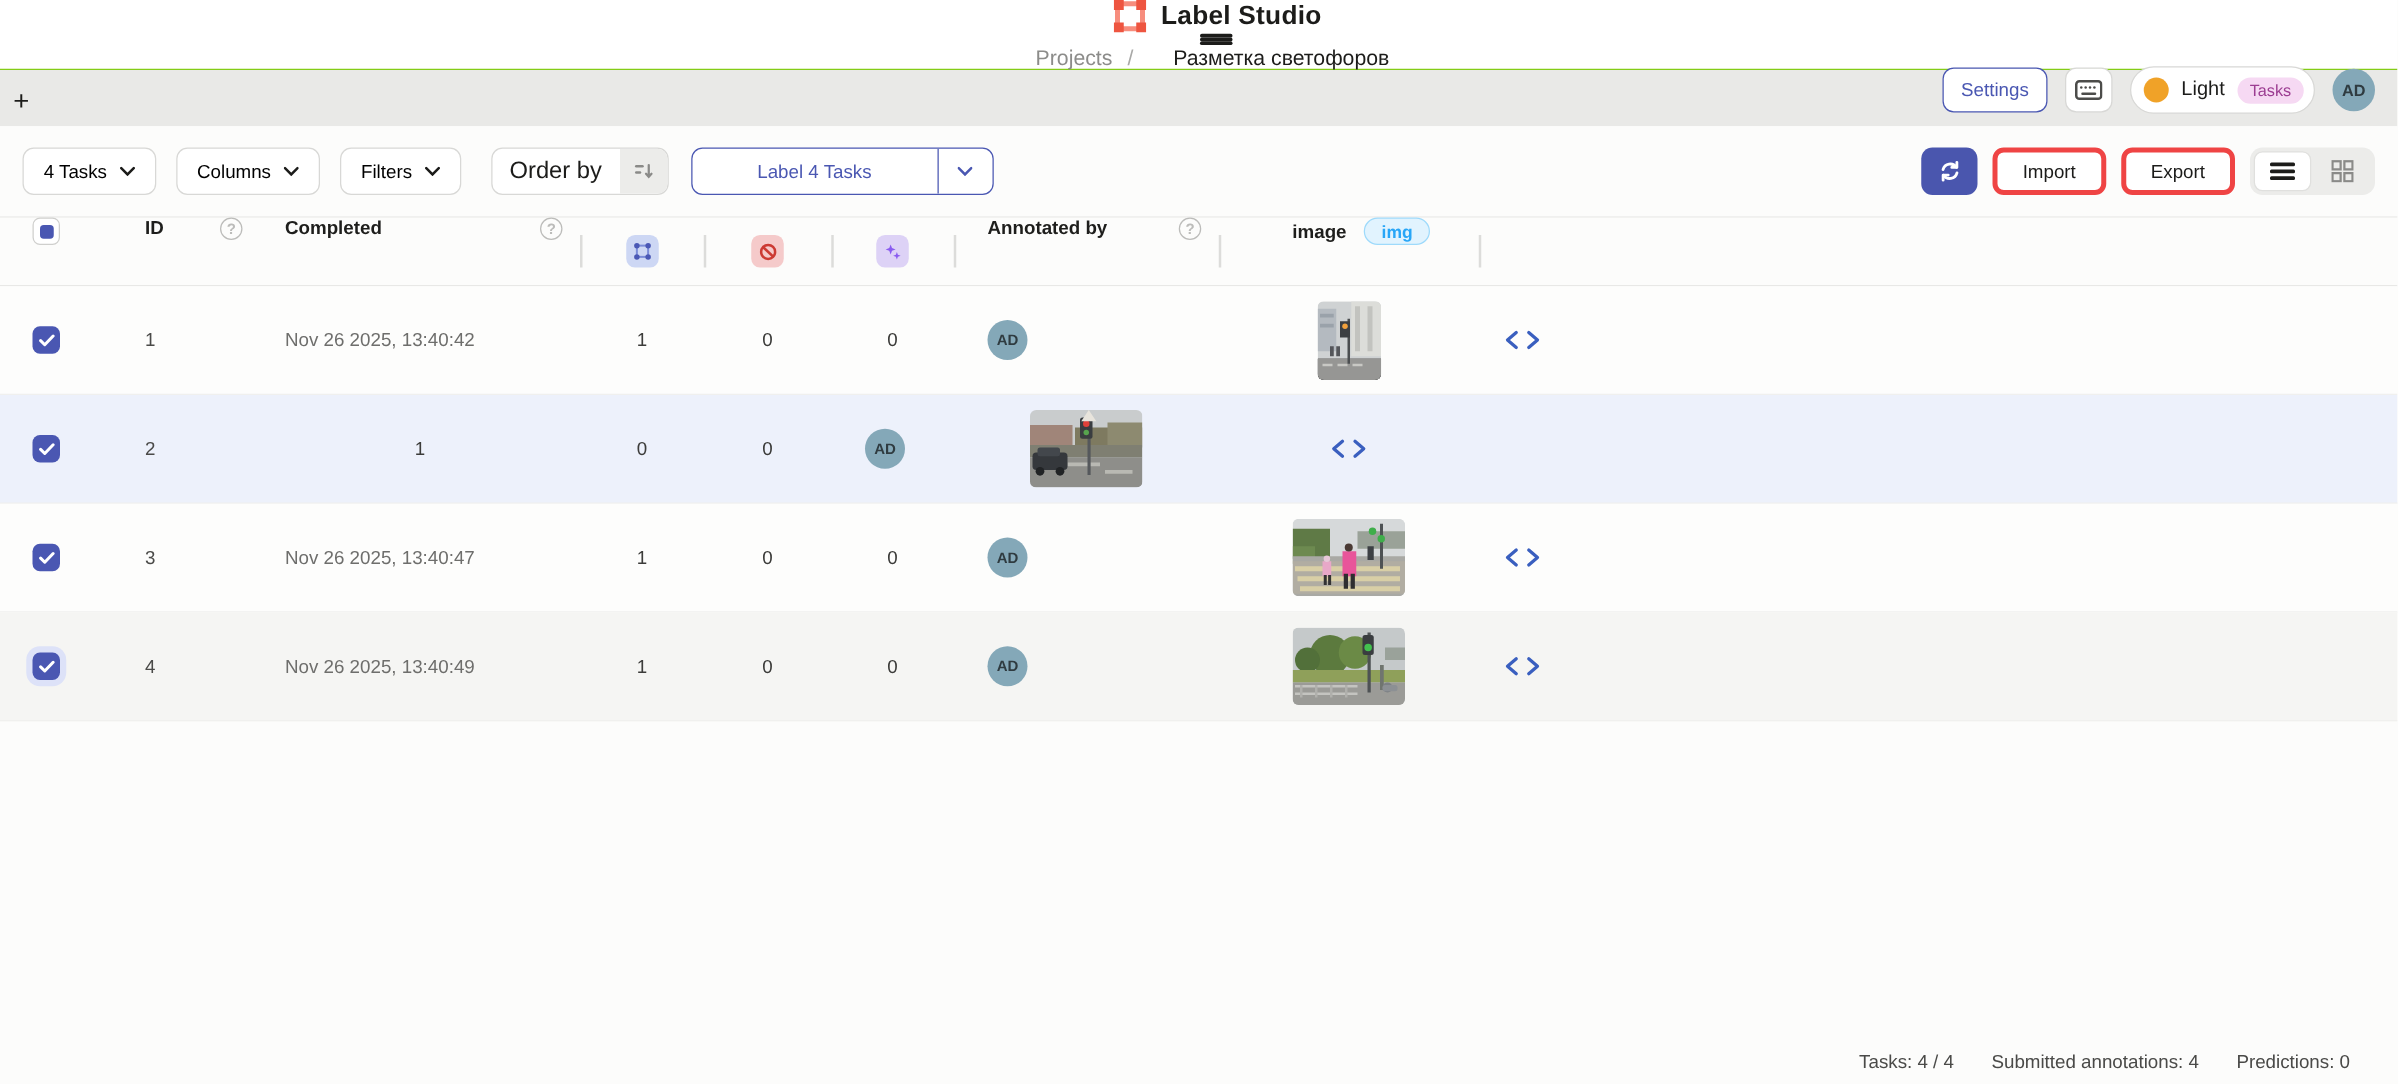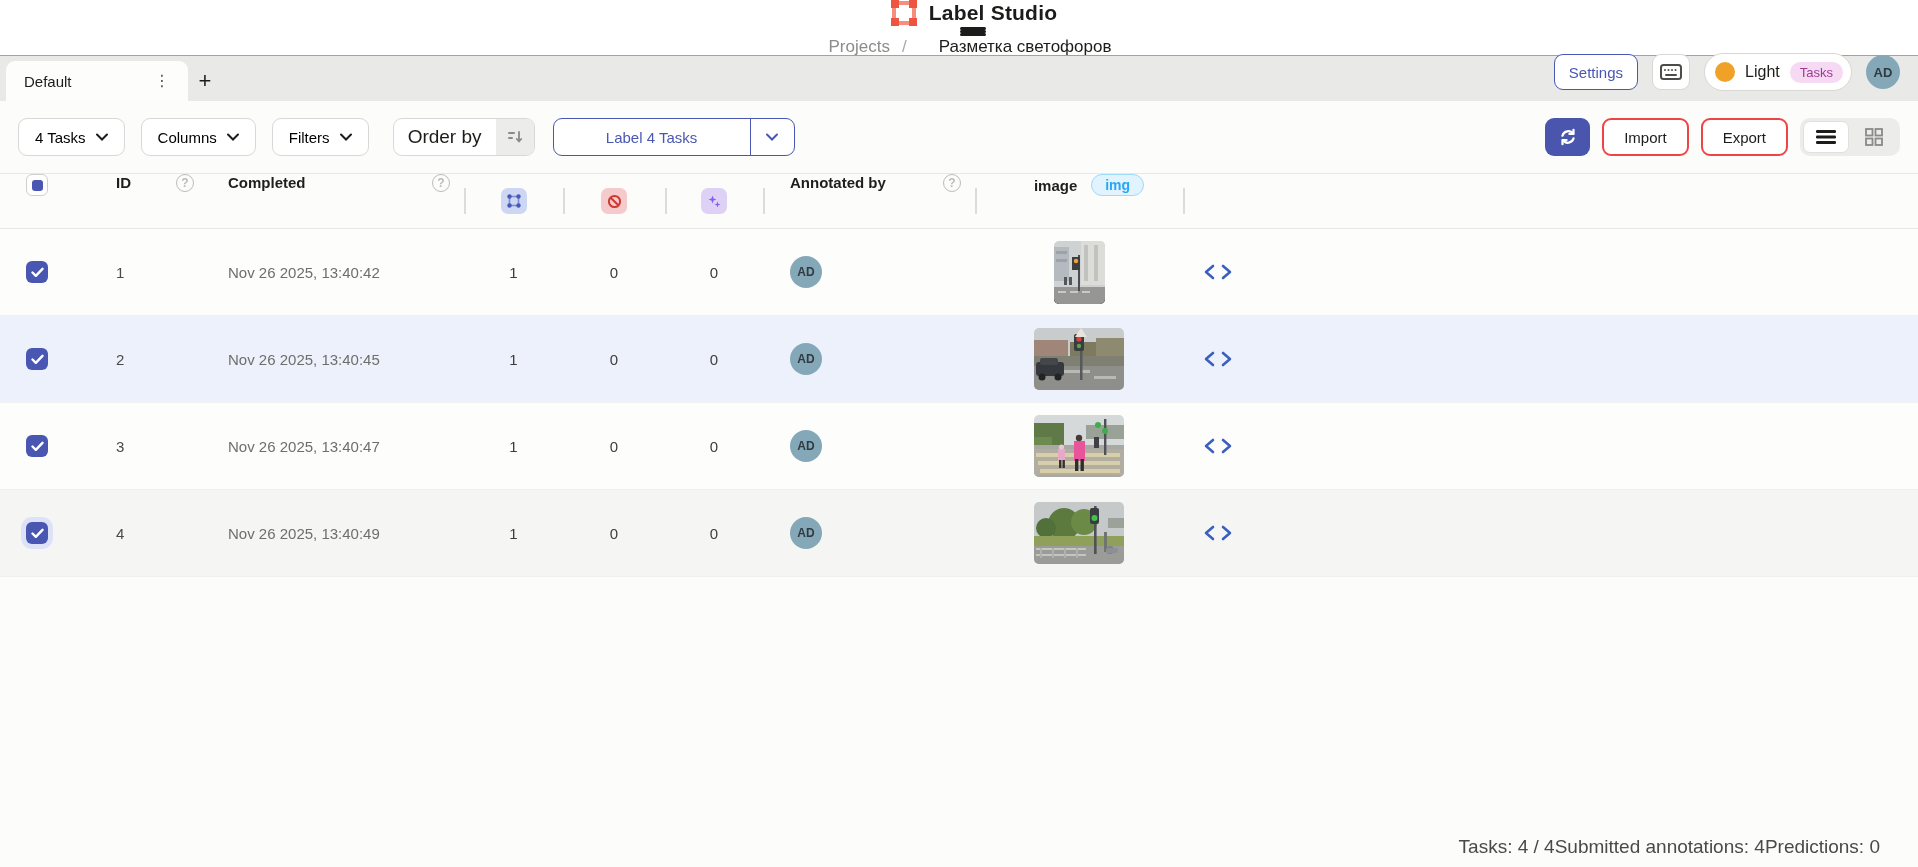--- a/index.html
+++ b/index.html
@@ -55,21 +55,21 @@
   .orderby-icon { width:38px; background:#ececea; display:flex; align-items:center; justify-content:center; }
   .label-split { margin-left:18px; height:38px; border:1.5px solid #4a57b2; border-radius:9px; background:#fff;
     display:flex; align-items:stretch; overflow:hidden; }
   .label-main { width:196px; display:flex; align-items:center; justify-content:center; color:#4a57b2;
     font-size:15px; font-weight:500; cursor:pointer; }
   .label-caret { width:44px; border-left:1.5px solid #4a57b2; display:flex; align-items:center;
     justify-content:center; cursor:pointer; }
   .toolbar-right { position:absolute; right:18px; display:flex; align-items:center; gap:12px; }
   .btn-refresh { width:45px; height:38px; border-radius:9px; background:#4a56ae; border:none;
     display:flex; align-items:center; justify-content:center; cursor:pointer; }
-  .btn-plain { height:38px; padding:0 20px; background:#fff; border:2px solid #ef4444; border-radius:9px;
+  .btn-plain { height:38px; padding:0 20px; background:#fff; border:4px solid #ef4444; border-radius:9px;
     font-size:15px; color:#1c1c1a; display:flex; align-items:center; cursor:pointer; }
   .view-toggle { height:38px; background:#ececea; border-radius:10px; padding:3px; display:flex; gap:2px; }
   .vt-seg { width:46px; border-radius:7px; display:flex; align-items:center; justify-content:center; cursor:pointer; }
   .vt-seg.active { background:#fff; border:1px solid #e0e0de; }
 
   
   .grid { display:grid; grid-template-columns:90px 118px 256px 99px 102px 98px 212px 208px 70px 1fr; align-items:center; }
   .thead { height:56px; border-top:1px solid #e8e8e6; border-bottom:1px solid #e8e8e6; background:#fcfcfb;
     font-weight:700; font-size:15px; color:#1e1e1c; }
   .th { position:relative; height:100%; display:flex; align-items:flex-start; }
@@ -100,21 +100,21 @@
     justify-content:center; cursor:pointer; }
   .cb.indet { background:#fff; border:1.5px solid #cfcfcd; }
   .cb.indet i { width:11px; height:11px; background:#4a57b2; border-radius:3px; display:block; }
   .cb.checked { background:#4a57b2; }
   .cb.focus { box-shadow:0 0 0 5px #dde2f8; }
 
   .thumb { border-radius:5px; overflow:hidden; display:block; line-height:0; margin:0 auto; }
   .src-icons { display:flex; gap:4px; color:#3a5fbf; align-items:center; margin:0 auto; cursor:pointer; }
 
   
-  .footer { position:absolute; bottom:9px; right:38px; display:flex; font-size:19px; color:#4a4a48; }
+  .footer { position:absolute; bottom:9px; right:38px; display:flex; gap:30px; font-size:15px; color:#4a4a48; }
 </style>
 </head>
 <body>
 
 <header class="topbar">
   <div class="logo-wrap">
     <svg class="logo-icon" viewBox="0 0 26 26">
       <rect x="3" y="3" width="20" height="20" fill="none" stroke="#f78d7d" stroke-width="4"></rect>
       <rect x="0" y="0" width="8" height="8" fill="#ee5540"></rect>
       <rect x="18" y="0" width="8" height="8" fill="#ee5540"></rect>
@@ -149,24 +149,20 @@
     <div class="theme-pill">
       <span class="theme-dot"></span>
       <span class="theme-label">Light</span>
       <span class="beta-badge">Tasks</span>
     </div>
     <div class="avatar">AD</div>
   </div>
 </header>
 
 <div class="tabstrip">
-  <div class="tab">
-    <span class="tab-label">Default</span>
-    <span class="kebab">⋮</span>
-  </div>
   <div class="tab-add">+</div>
 </div>
 
 <div class="toolbar">
   <button class="tbtn">
     <span>4 Tasks</span>
     <svg class="chev" viewBox="0 0 12 8">
         <path d="M1 1.5 6 6.5 11 1.5" fill="none" stroke="#1c1c1a" stroke-width="2" stroke-linecap="round"></path>
       </svg>
   </button>
@@ -342,21 +338,20 @@
 
   <div class="tr grid" style="background:#edf1fb;">
     <div class="td padl26">
         <span class="cb checked">
       <svg width="13" height="11" viewBox="0 0 13 11">
             <path d="M1.5 5.5 4.8 8.8 11.5 1.8" fill="none" stroke="#fff" stroke-width="2.4" stroke-linecap="round" stroke-linejoin="round"></path>
           </svg>
         </span>
       </div>
     <div class="td padl26 row-id">2</div>
-    <div class="td padl20 row-date">Nov 26 2025, 13:40:45</div>
     <div class="td center row-num">1</div>
     <div class="td center row-num">0</div>
     <div class="td center row-num">0</div>
     <div class="td padl27">
         <span class="avatar sm">AD</span>
       </div>
     <div class="td">
       <span class="thumb">
         <svg width="90" height="62" viewBox="0 0 90 62">
           <rect width="90" height="62" fill="#c9cccd"></rect>

